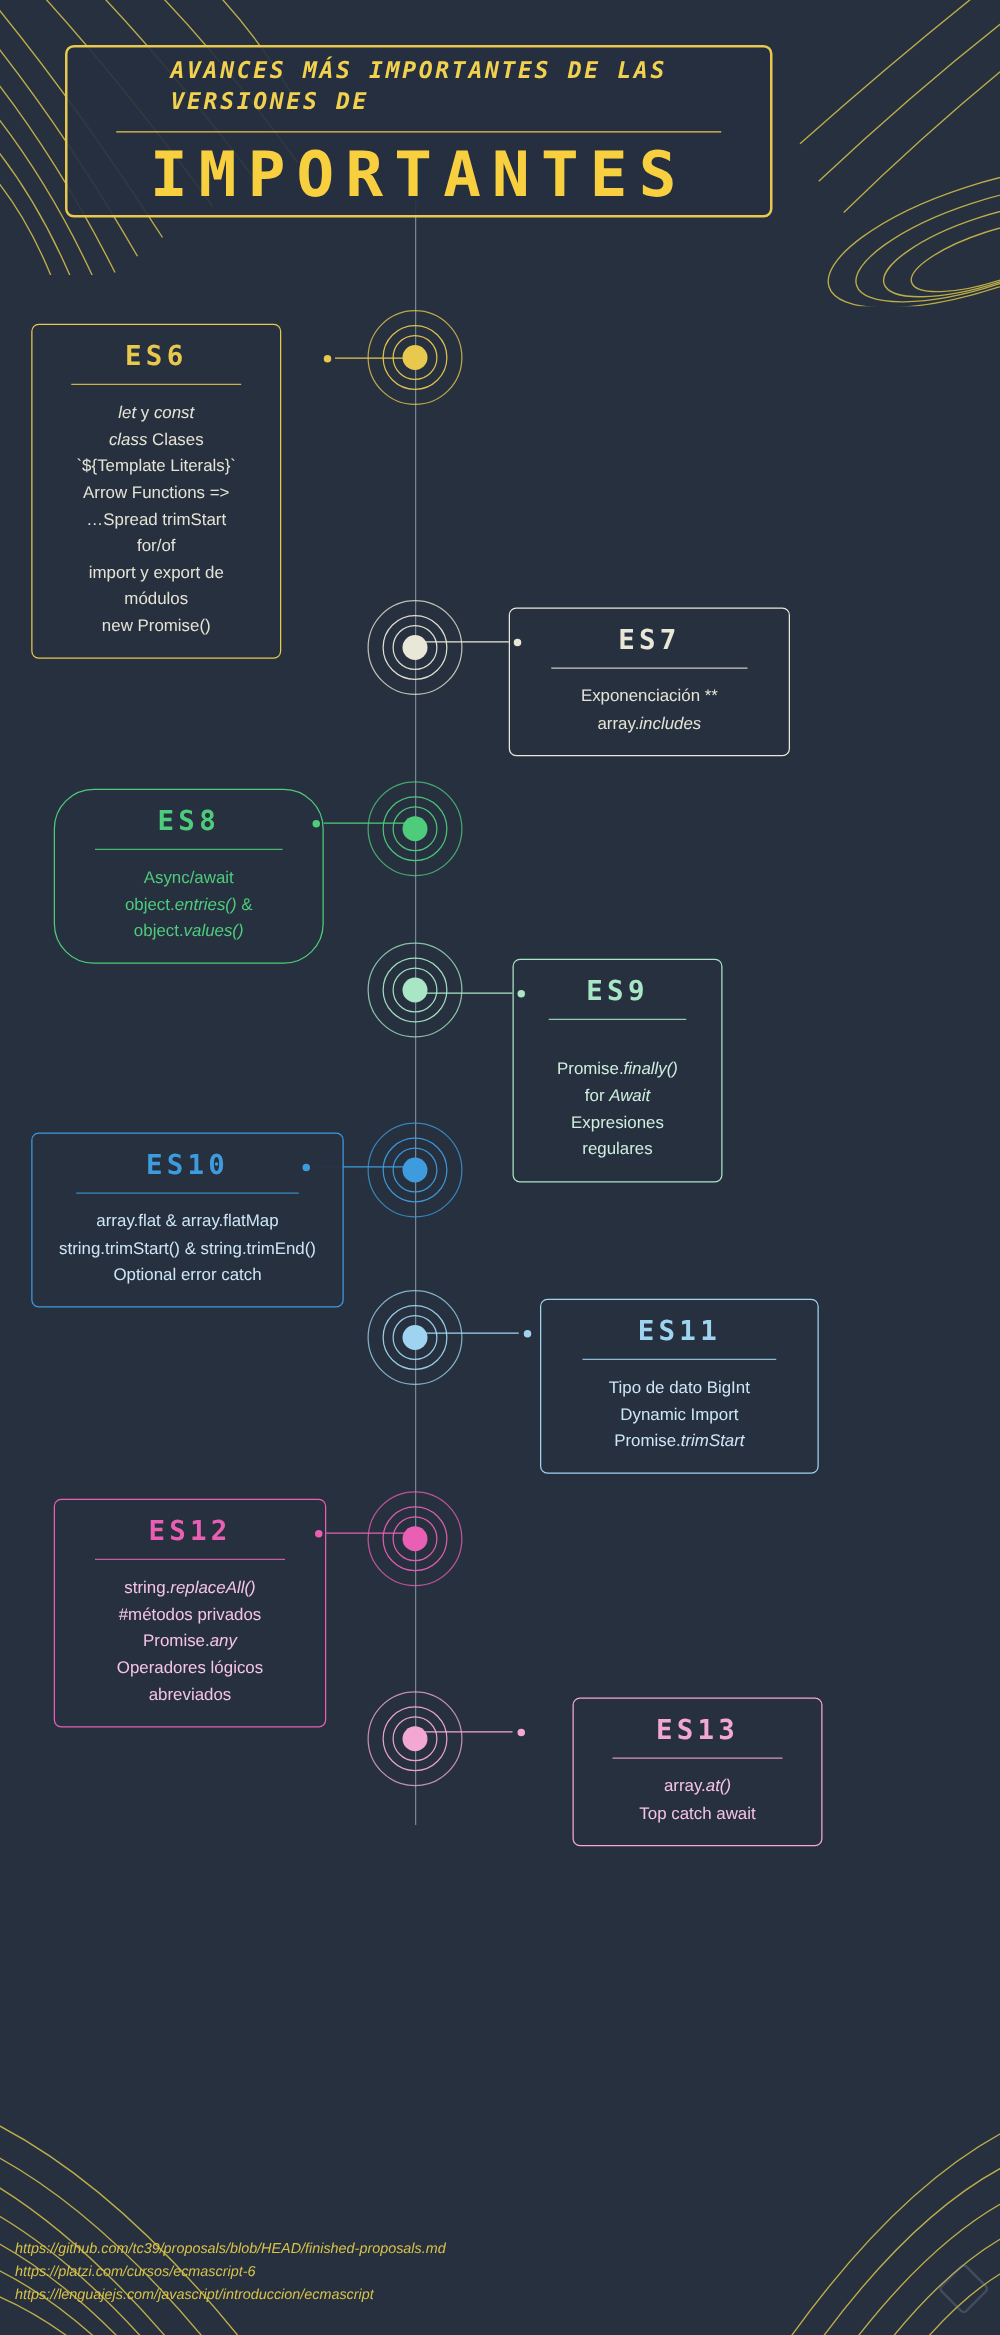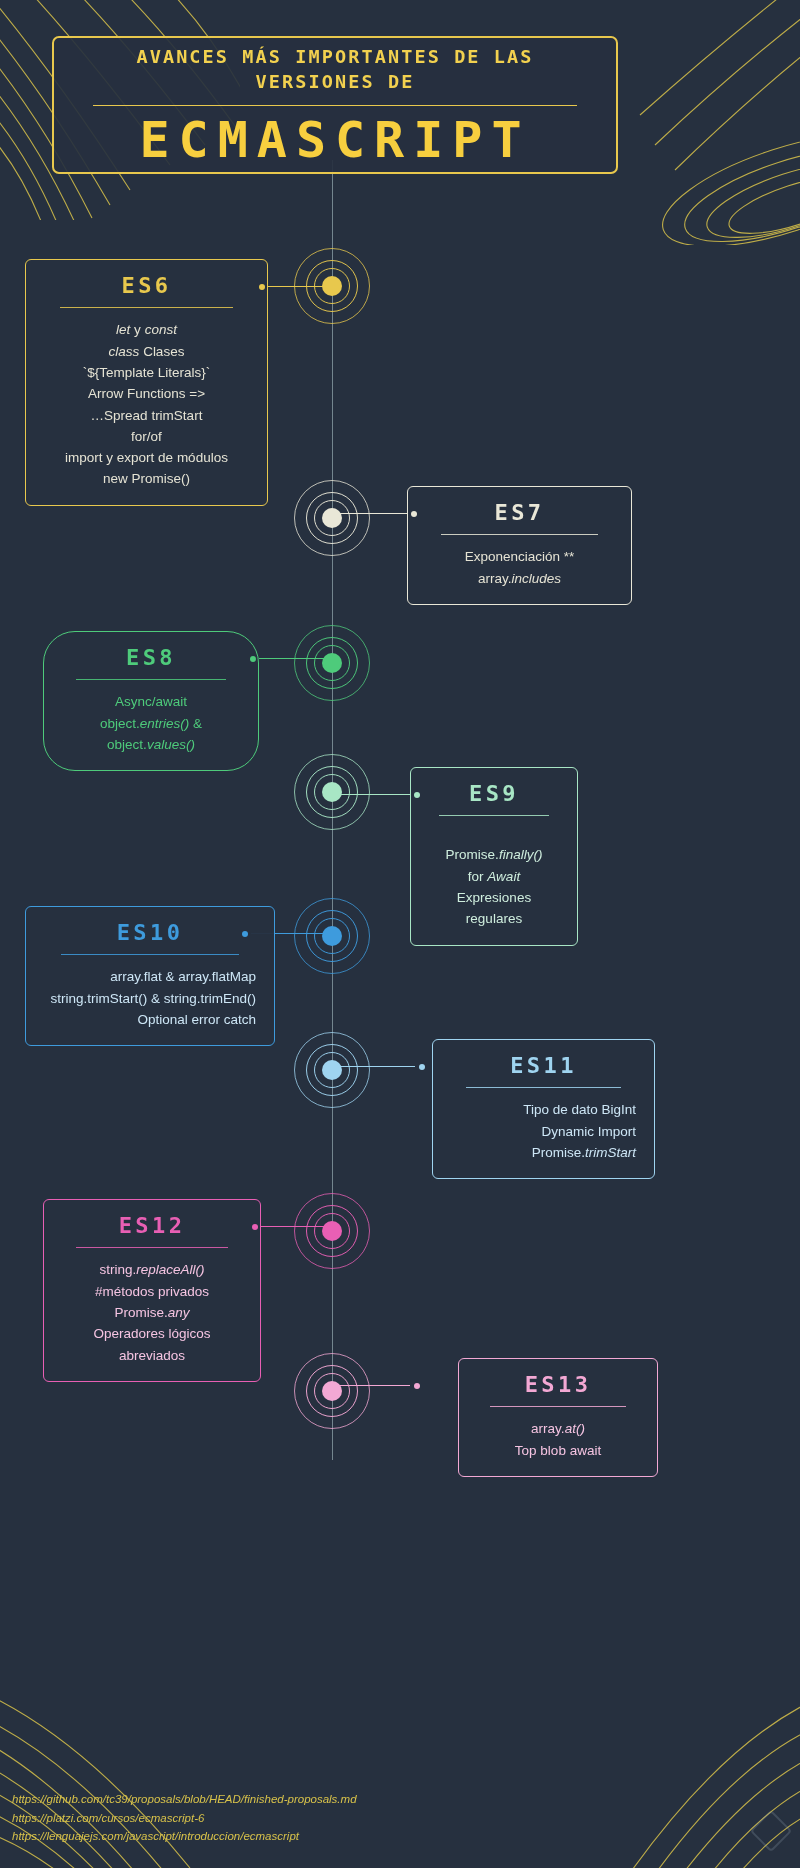--- a/index.html
+++ b/index.html
@@ -25,22 +25,23 @@
     border:2px solid #e8c84d;border-radius:7px;
     box-sizing:border-box;
     display:flex;flex-direction:column;align-items:center;justify-content:center;
     background:rgba(38,48,63,0.92);
     z-index:6;
   }
   .title-sub{
     color:#f2d14f;
     font-family:"DejaVu Sans Mono", monospace;
     font-size:18.5px;font-weight:bold;letter-spacing:2.1px;
-    text-align:center;line-height:1.35;
+    line-height:1.35;
     text-transform:uppercase;
+    font-style:italic;
   }
   .title-rule{
     width:484px;height:1px;background:#e8c84d;margin:11px 0 9px 0;
   }
   .title-main{
     color:#f7cf3f;
     font-family:"DejaVu Sans Mono", monospace;
     font-size:50px;font-weight:bold;letter-spacing:9px;
     text-align:center;line-height:1;
   }
@@ -90,21 +91,21 @@
 
   
   .conn{position:absolute;height:1.2px;background:currentColor;z-index:3;}
   .conn-dot{
     position:absolute;width:6px;height:6px;border-radius:50%;
     background:currentColor;z-index:5;
   }
 
   .card.body-cream .card-list{color:#e5e3d4;}
   .card.body-mint  .card-list{color:#cfeede;margin-top:28px;}
-  .card.body-lblue .card-list{color:#cde6f6;text-align:right;}
+  .card.body-lblue .card-list{color:#cde6f6;}
   .card.body-lpink .card-list{color:#f5c4e2;}
 
   
   .footer{
     position:absolute;left:12px;bottom:22px;z-index:7;
   }
   .footer a, .footer div{
     display:block;
     color:#d8c24a;
     font-size:11.5px;font-style:italic;
@@ -171,33 +172,33 @@
       <path d="M310 122 Q 256 140 200 214"></path>
     </g>
   </svg>
 
   <div class="title-box">
     <div class="title-sub">
       <span>AVANCES MÁS IMPORTANTES DE LAS</span><br>
       <span>VERSIONES DE</span>
     </div>
     <div class="title-rule"></div>
-    <div class="title-main">ECMASCRIPT</div>
+    <div class="title-main">IMPORTANTES</div>
   </div>
 
   <div class="spine"></div>
 
   <div id="timeline-layer">
       <div class="node" style="left: 332px; top: 286px; width: 0px; height: 0px; color: rgb(232, 200, 77);">
         <div class="ring r1"></div>
         <div class="ring r2"></div>
         <div class="ring r3"></div>
         <div class="dot"></div>
       </div>
-      <div class="card body-cream" style="left: 25px; top: 259px; width: 243px; min-height: 209px; color: rgb(232, 200, 77);">
+      <div class="card body-cream" style="left: 25px; top: 259px; width: 200px; min-height: 209px; color: rgb(232, 200, 77);">
         <div class="card-title">ES6</div>
         <div class="card-rule"></div>
         <div class="card-list">
           <div><em>let</em> y <em>const</em></div>
           <div><em>class</em> Clases</div>
           <div>`${Template Literals}`</div>
           <div>Arrow Functions =&gt;</div>
           <div>…Spread trimStart</div>
           <div>for/of</div>
           <div>import y export de módulos</div>
@@ -311,21 +312,21 @@
         <div class="ring r1"></div>
         <div class="ring r2"></div>
         <div class="ring r3"></div>
         <div class="dot"></div>
       </div>
       <div class="card body-lpink" style="left: 410px; top: 1358px; width: 200px; min-height: 110px; color: rgb(243, 168, 212); margin-left: 48px;">
         <div class="card-title">ES13</div>
         <div class="card-rule"></div>
         <div class="card-list">
           <div>array.<em>at()</em></div>
-          <div>Top blob await</div>
+          <div>Top catch await</div>
         </div>
       </div>
       <div class="conn" style="color: rgb(243, 168, 212); left: 332px; top: 1385px; width: 78px;"></div>
       <div class="conn-dot" style="color: rgb(243, 168, 212); background: rgb(243, 168, 212); left: 414px; top: 1382.5px;"></div>
     </div>
 
   <div class="footer">
     <a href="#">https://github.com/tc39/proposals/blob/HEAD/finished-proposals.md</a>
     <a href="#">https://platzi.com/cursos/ecmascript-6</a>
     <a href="#">https://lenguajejs.com/javascript/introduccion/ecmascript</a>

